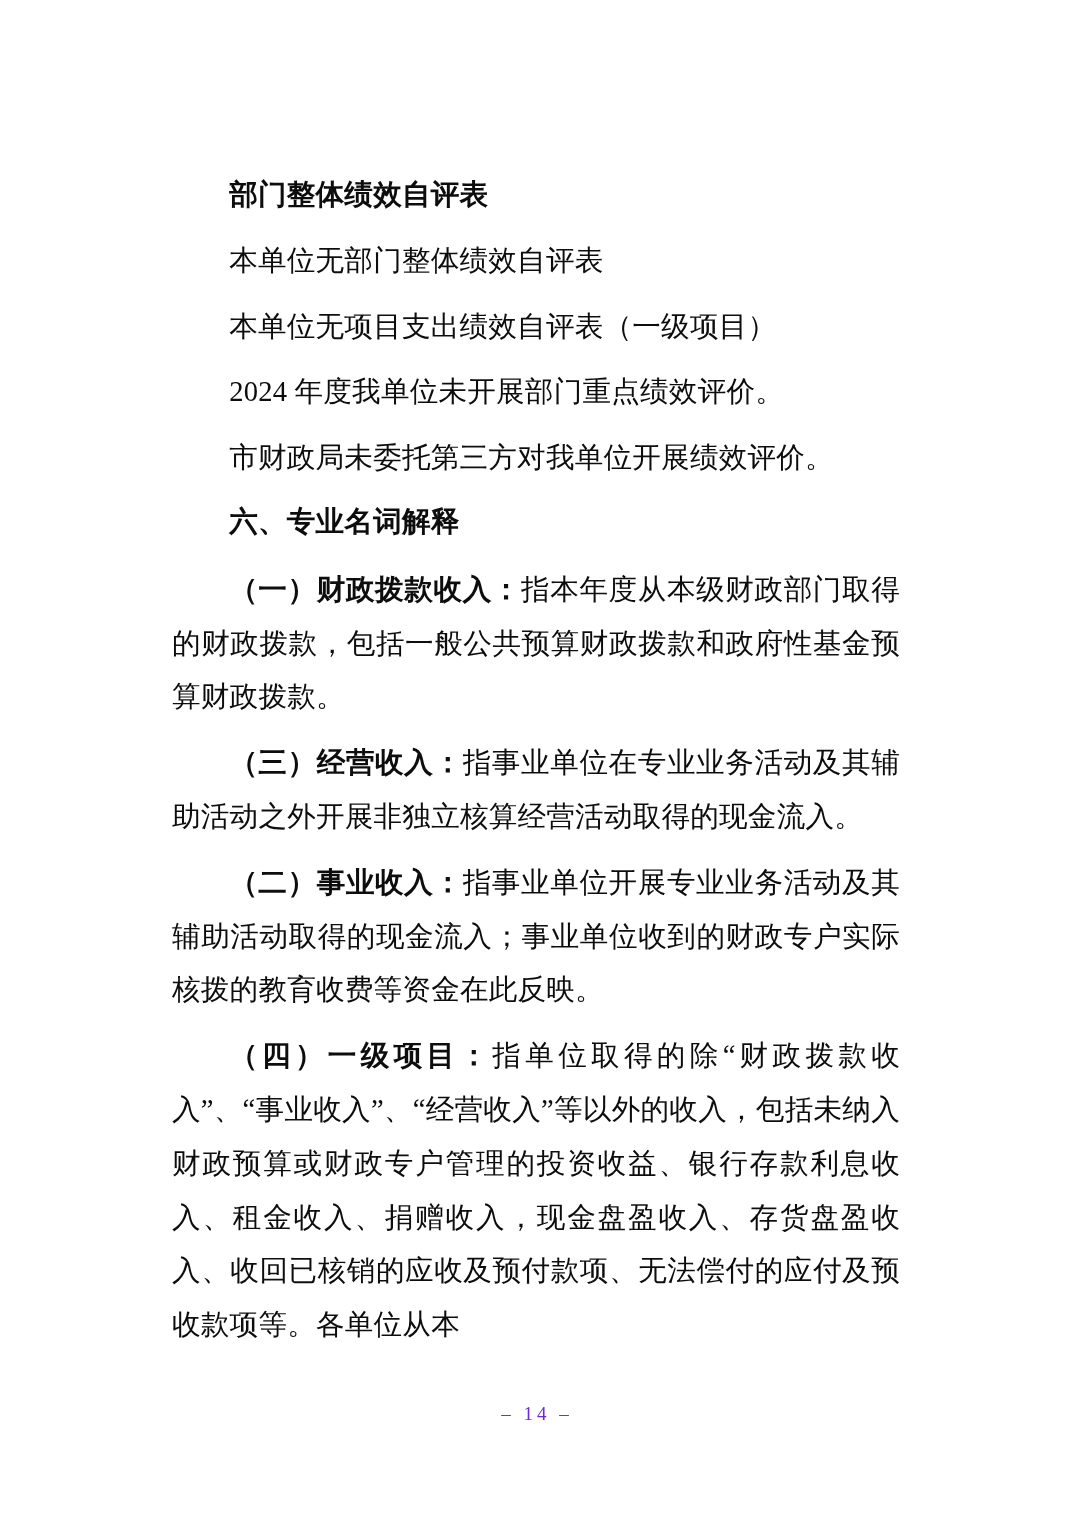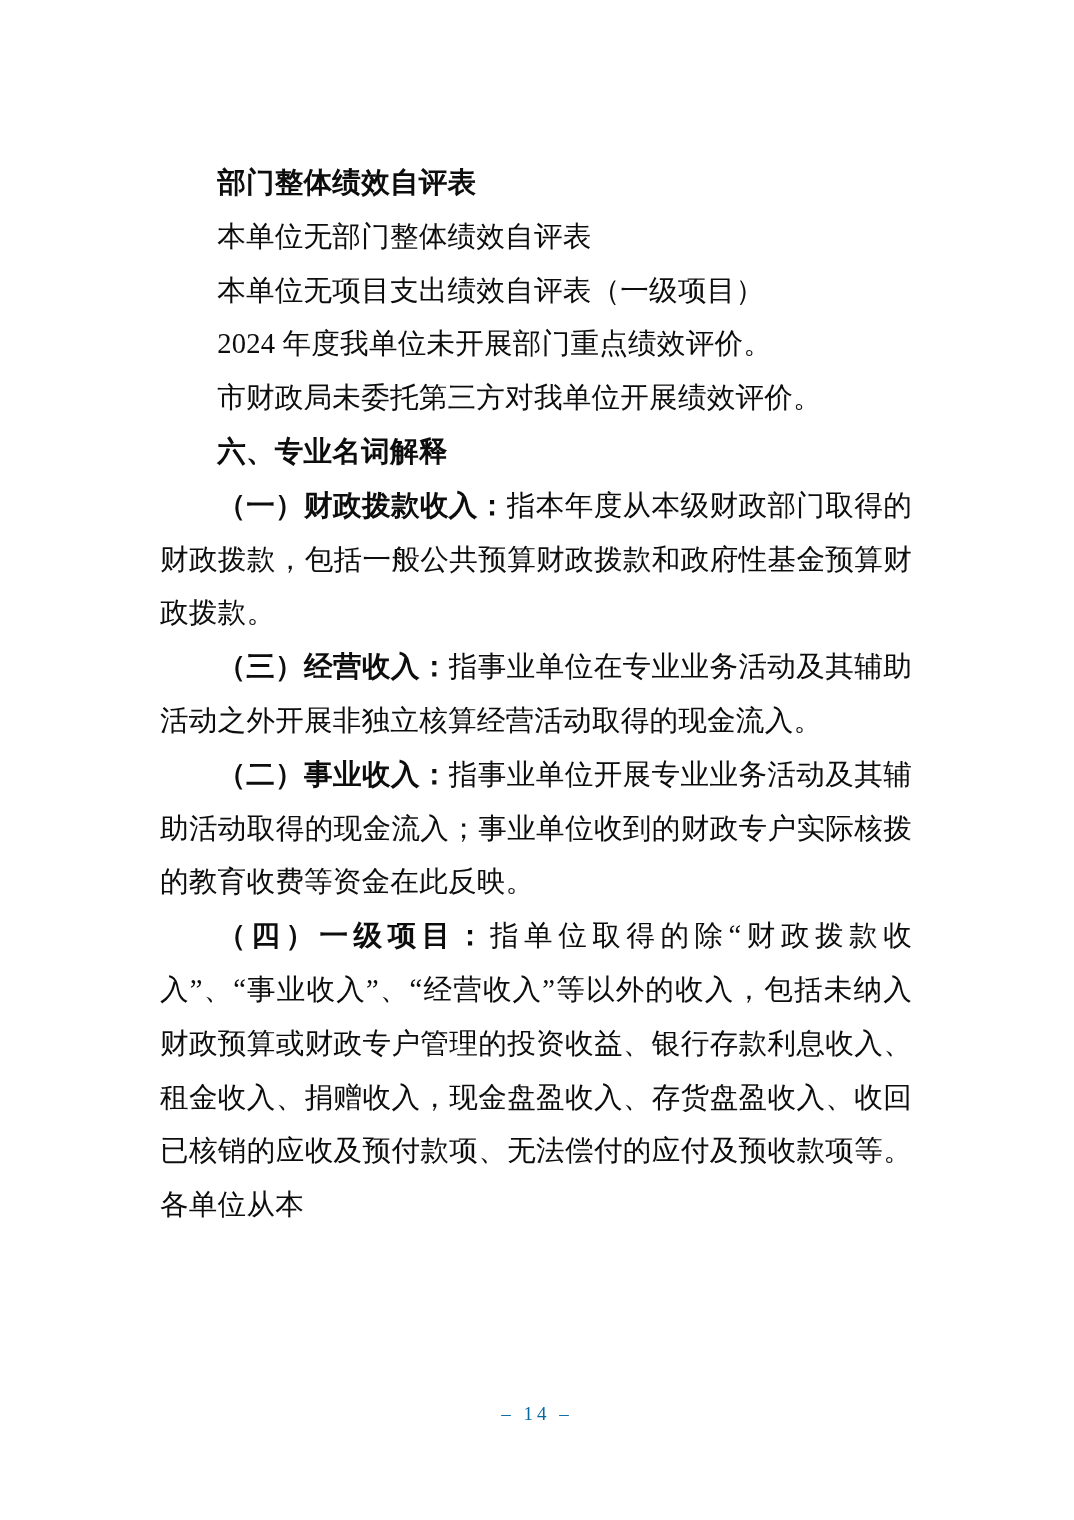--- a/index.html
+++ b/index.html
@@ -16,49 +16,49 @@
     font-family: "Liberation Serif", serif;
     color: #000000;
   }
   .content {
     position: absolute;
     left: 160px;
     top: 156px;
     width: 752px;
   }
   p.para {
-    margin: 0;
+    margin: 12px;
     padding: 0;
     font-size: 28.6px;
     line-height: 53.8px;
     text-indent: 2em;
     text-align: justify;
     text-align-last: left;
     color: #0d0d0d;
     font-family: "Liberation Serif", serif;
     letter-spacing: 0.2px;
   }
   p.para.title .run { font-weight: bold; }
   p.para.hei {
-    font-family: Liberation Sans, sans-serif;
+    font-family: Liberation Mono, monospace;
     font-weight: bold;
     text-align: right;
   }
   .run { white-space: pre-wrap; }
   .run.bold { font-weight: bold; }
   .footer {
     position: absolute;
     left: 0;
     top: 1403px;
     width: 100%;
     text-align: center;
   }
   .page-number {
     font-size: 19px;
-    color: #0369a1;
+    color: #6d28d9;
     font-family: "Liberation Serif", serif;
     letter-spacing: 4px;
   }
 </style>
 </head>
 <body>
 
 <div class="page">
   <div class="content" id="paragraphs">
       <p class="para title"><span class="run bold">部门整体绩效自评表</span></p>

